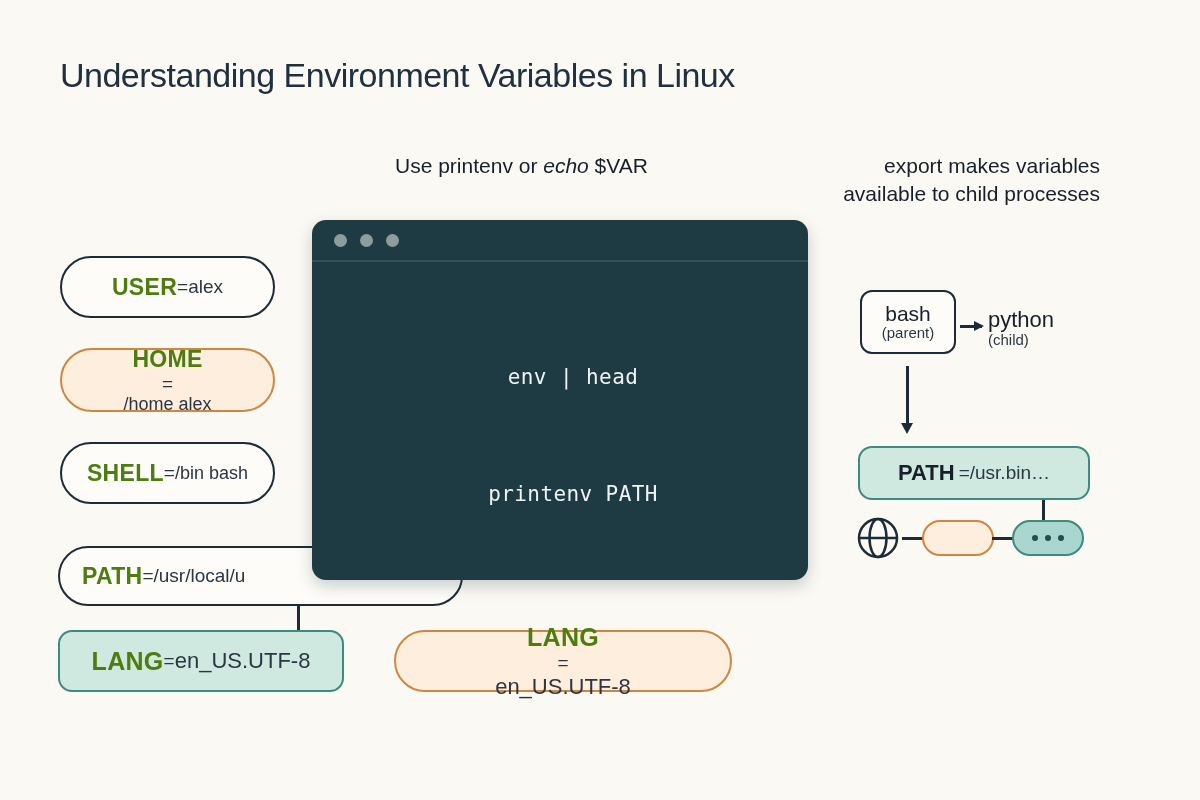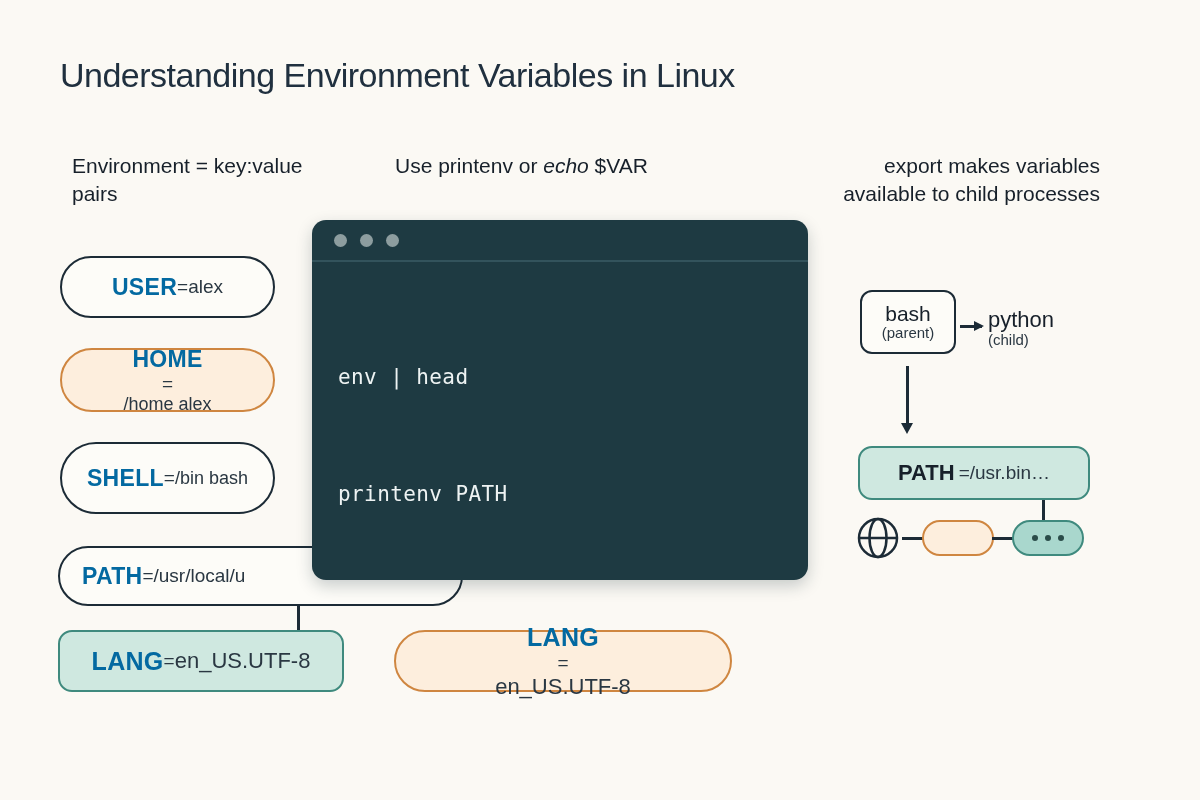--- a/index.html
+++ b/index.html
@@ -35,33 +35,33 @@
   .pill{
     position:absolute;
     display:flex;align-items:center;justify-content:center;
     box-sizing:border-box;
     background:#fdfcf8;
     border:2.5px solid #1c2b36;
     border-radius:40px;
     padding:0 18px;
     white-space:nowrap;
   }
-  .pill .k{font-weight:700;font-size:23px;letter-spacing:.3px;color:#0369a1;}
+  .pill .k{font-weight:700;font-size:23px;letter-spacing:.3px;color:#4d7c0f;}
   .pill .eq{font-size:19px;color:#2a3742;}
   .pill .v{font-size:19px;color:#2a3742;}
   .pill .v.wrap{
     display:inline-block;white-space:normal;text-align:center;
     line-height:1.05;font-size:18px;max-width:92px;
   }
   .pill.orange{background:#fdeedd;border-color:#cf8640;flex-direction:column;}
   .pill.teal{background:#cfe8e0;border-color:#3f8a7e;border-radius:14px;}
 
   #pill-user{left:60px;top:256px;width:215px;height:62px;}
   #pill-home{left:60px;top:348px;width:215px;height:64px;}
-  #pill-shell{left:60px;top:442px;width:215px;height:72px;}
+  #pill-shell{left:60px;top:442px;width:215px;height:62px;}
   
   #pill-path{
     left:58px;top:546px;width:405px;height:60px;
     border-radius:30px;justify-content:flex-start;padding-left:22px;
     z-index:1;
   }
   #pill-lang-teal{left:58px;top:630px;width:286px;height:62px;}
   #pill-lang-orange{left:394px;top:630px;width:338px;height:62px;border-radius:40px;}
   #pill-lang-orange .k{font-size:25px;}
   #pill-lang-orange .v{font-size:22px;}
@@ -70,21 +70,21 @@
 
   
   .connector{position:absolute;background:#1c2b36;z-index:0;}
   #conn-path-lang{left:297px;top:600px;width:2.5px;height:34px;}
 
   
   .terminal{
     position:absolute;left:312px;top:220px;width:496px;height:360px;
     background:#1e3a42;border-radius:14px;
     box-shadow:0 6px 16px rgba(20,40,50,.22);
-    overflow:hidden;z-index:3;
+    overflow:hidden;z-index:3;text-align:center;
   }
   .term-bar{
     height:42px;border-bottom:2px solid #33535c;
     display:flex;align-items:center;gap:13px;padding-left:22px;box-sizing:border-box;
   }
   .dot{width:13px;height:13px;border-radius:50%;background:#8d9d9f;}
   .term-body{
     padding:18px 0 0 26px;
     font-family:"DejaVu Sans Mono", monospace;
     font-size:21px;line-height:39px;color:#eef3f3;
@@ -145,21 +145,20 @@
   #mini-teal .d{width:6px;height:6px;border-radius:50%;background:#2a4c49;}
   #conn-right-vert{position:absolute;left:1042px;top:500px;width:2.5px;height:20px;background:#1c2b36;}
 </style>
 </head>
 <body>
 
 <div class="stage">
 
   <div class="title">Understanding Environment Variables in Linux</div>
 
-  <div class="caption" id="cap-left">Environment = key:value pairs</div>
 
   <div class="caption" id="cap-mid"><span>Use printenv or </span><span class="it">echo</span><span> $VAR</span></div>
 
   <div class="caption" id="cap-right">export makes variables available to child processes</div>
 
   <div class="connector" id="conn-path-lang"></div>
 
   <div class="pill" id="pill-user">
     <span class="k">USER</span>
       <span class="eq">=</span>

